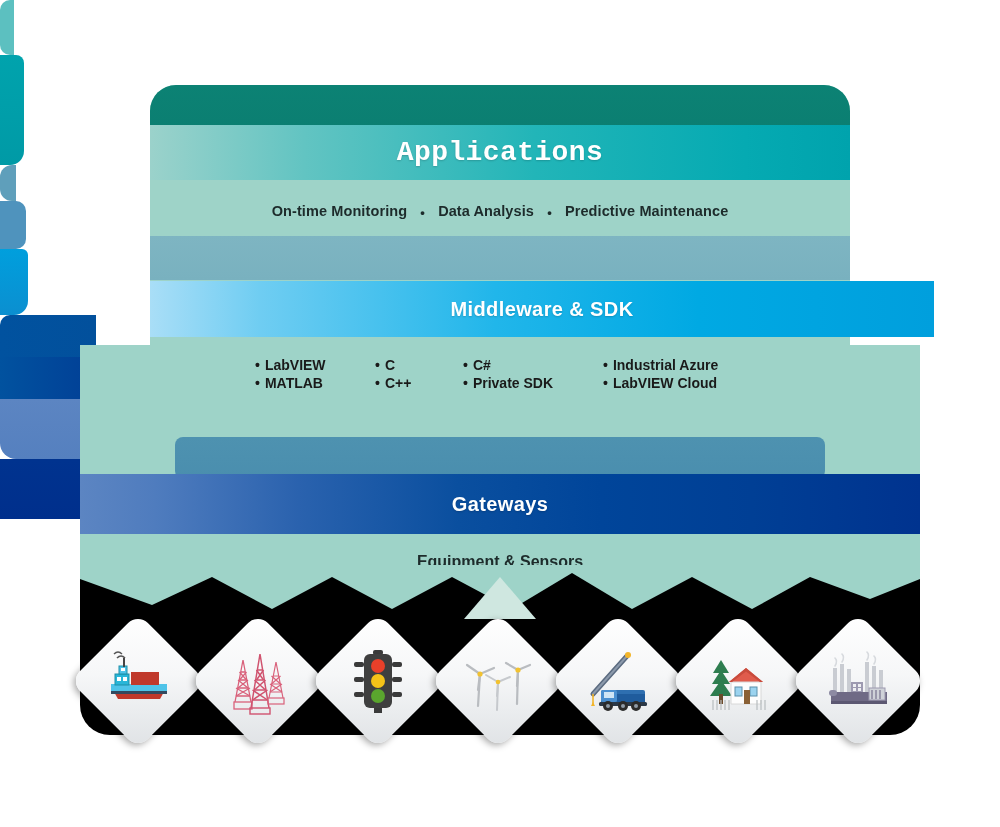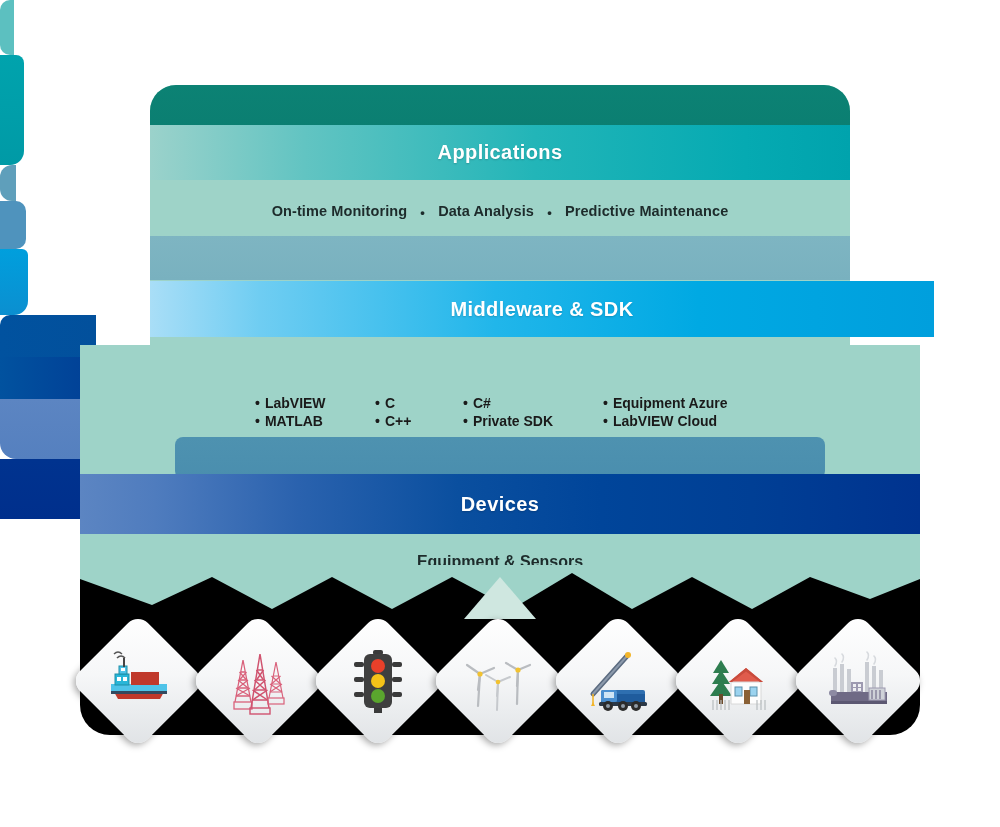--- a/index.html
+++ b/index.html
@@ -39,21 +39,21 @@
   #capTop{
     left:150px;top:85px;width:700px;height:48px;
     background:linear-gradient(180deg,#0c8274 0%,#0b7e71 100%);
     border-top-left-radius:26px;border-top-right-radius:26px;
   }
   
   #barApplications{
     left:150px;top:125px;width:700px;height:55px;
     background:linear-gradient(90deg,#9bd2cb 0%,#62c4c2 22%,#22b5b8 55%,#05aab2 85%,#00a3ad 100%);
   }
-  #barApplications .title{font-size:20px;}
+  #barApplications .title{font-size:28px;font-family:Liberation Mono, monospace;}
   
   #appsTabL{left:140px;top:125px;width:14px;height:55px;background:#5cc0c0;border-top-left-radius:10px;border-bottom-left-radius:10px;}
   #appsTabR{left:836px;top:125px;width:24px;height:110px;background:linear-gradient(180deg,#00a3ad 0%,#009aa6 100%);border-top-right-radius:8px;border-bottom-right-radius:14px;}
 
   
   #stripBlue1{
     left:150px;top:236px;width:700px;height:44px;
     background:linear-gradient(180deg,#7eb5c2 0%,#79b1bf 100%);
   }
   #stripBlue1L{left:140px;top:244px;width:16px;height:36px;background:#5f9fbb;border-top-left-radius:12px;border-bottom-left-radius:12px;}
@@ -89,21 +89,21 @@
   #appsFeatures{left:0;top:203px;font-size:14.5px;font-weight:bold;letter-spacing:.1px;}
   #appsFeatures .sep{display:inline-block;margin:0 9px;font-size:13px;vertical-align:middle;}
 
   #equipSensors{left:0;top:553px;font-size:16px;font-weight:bold;}
 
   
   #bulletGrid{
     position:absolute;left:255px;top:356px;width:500px;
     display:flex;justify-content:flex-start;gap:0;
   }
-  .bcol{font-size:14px;font-weight:bold;color:#1a1a1a;line-height:18px;margin-top:38px;}
+  .bcol{font-size:14px;font-weight:bold;color:#1a1a1a;line-height:18px;}
   .bcol .bi{white-space:nowrap;}
   .bcol .bi::before{content:"\2022";margin-right:5px;}
   #bc0{width:120px;}
   #bc1{width:88px;}
   #bc2{width:140px;}
   #bc3{width:auto;}
 
   #gatewayLabel{
     position:absolute;left:0;top:408px;width:100%;text-align:center;
     color:#22a7e0;font-size:15px;font-weight:bold;letter-spacing:.2px;
@@ -178,34 +178,34 @@
     </div>
     <div class="bcol" id="bc1">
       <div class="bi">C</div>
       <div class="bi">C++</div>
     </div>
     <div class="bcol" id="bc2">
       <div class="bi">C#</div>
       <div class="bi">Private SDK</div>
     </div>
     <div class="bcol" id="bc3">
-      <div class="bi">Equipment Azure</div>
+      <div class="bi">Industrial Azure</div>
       <div class="bi">LabVIEW Cloud</div>
     </div>
   </div>
 
 
   <div id="devTabL"></div>
   <div id="devTabR"></div>
   <div class="panel" id="stripBlue2"></div>
   <div id="devTabL2"></div>
   <div id="devTabR2"></div>
 
   <div class="bar" id="barDevices">
-    <span class="title">Devices</span>
+    <span class="title">Gateways</span>
   </div>
 
   <div class="textrow" id="equipSensors">Equipment &amp; Sensors</div>
 
   <div class="panel" id="blackPanel"></div>
 
   <svg id="zig" viewBox="0 0 840 75" preserveAspectRatio="none">
     <path d="M0 0 H840 V14 L790 34 L730 12 L672 44 L612 12 L552 44 L492 8 L432 44 L372 12 L312 44 L252 12 L192 44 L132 12 L72 40 L0 14 Z" fill="#9ed3c8"></path>
   </svg>
 

